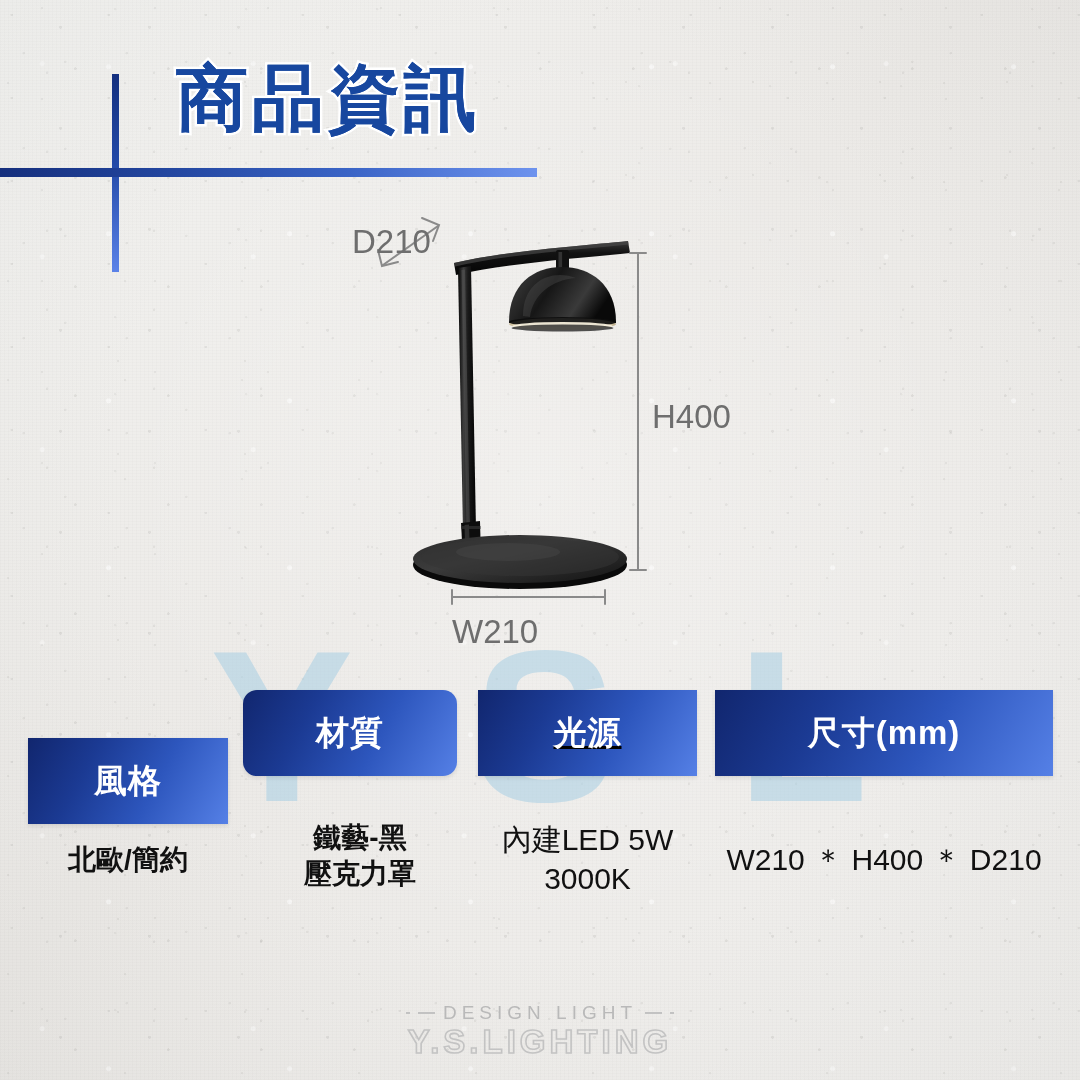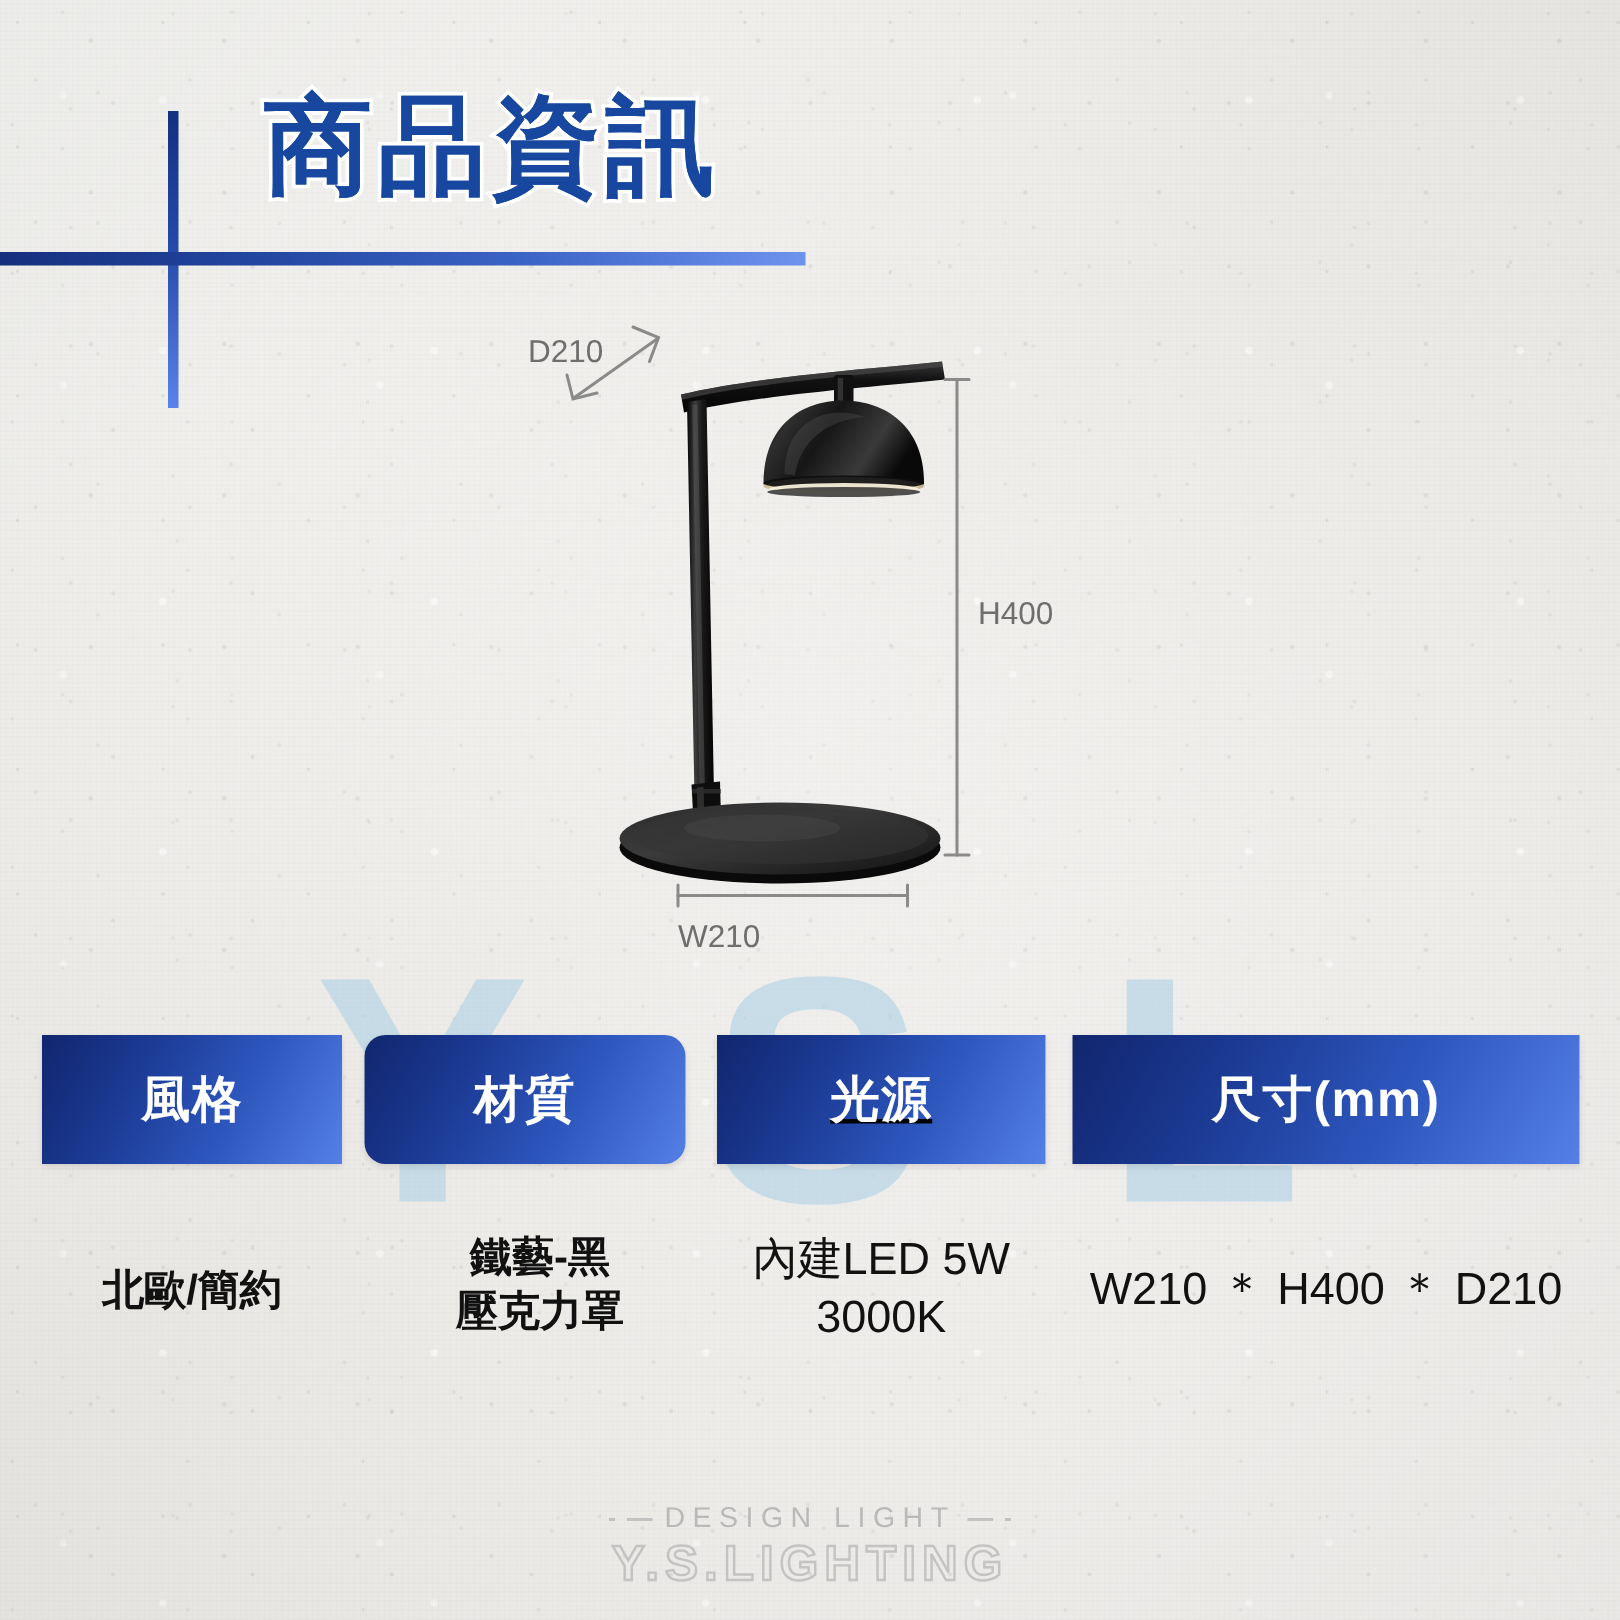--- a/index.html
+++ b/index.html
@@ -139,21 +139,21 @@
     left: 330px;
     top: 210px;
     width: 420px;
     height: 440px;
   }
 
   
   .dim-label {
     position: absolute;
     color: #6e6e6e;
-    font-size: 21px;
+    font-size: 33px;
     font-family: "Liberation Sans", sans-serif;
     font-weight: 400;
     white-space: nowrap;
   }
   #dim-d210 { left: 352px; top: 223px; }
   #dim-h400 { left: 652px; top: 398px; }
   #dim-w210 { left: 452px; top: 613px; width: 155px; text-align: left; }
 
   
   #spec-row-headers {
@@ -174,21 +174,21 @@
     box-shadow: 0 2px 4px rgba(0,0,0,0.10);
   }
   .spec-header-label {
     color: #ffffff;
     font-size: 33px;
     font-weight: 700;
     letter-spacing: 1px;
     font-family: "Liberation Sans", "DejaVu Sans", sans-serif;
     white-space: nowrap;
   }
-  #spec-header-0 { left: 28px;  width: 200px; }
+  #spec-header-0 { left: 28px;  width: 200px; margin-top: 48px; }
   #spec-header-1 { left: 243px; width: 214px; border-radius: 14px; }
   #spec-header-2 { left: 478px; width: 219px; text-decoration: underline; }
   #spec-header-3 { left: 715px; width: 338px; }
 
   #spec-row-values {
     position: absolute;
     left: 0;
     top: 820px;
     width: 908px;
     height: 110px;

